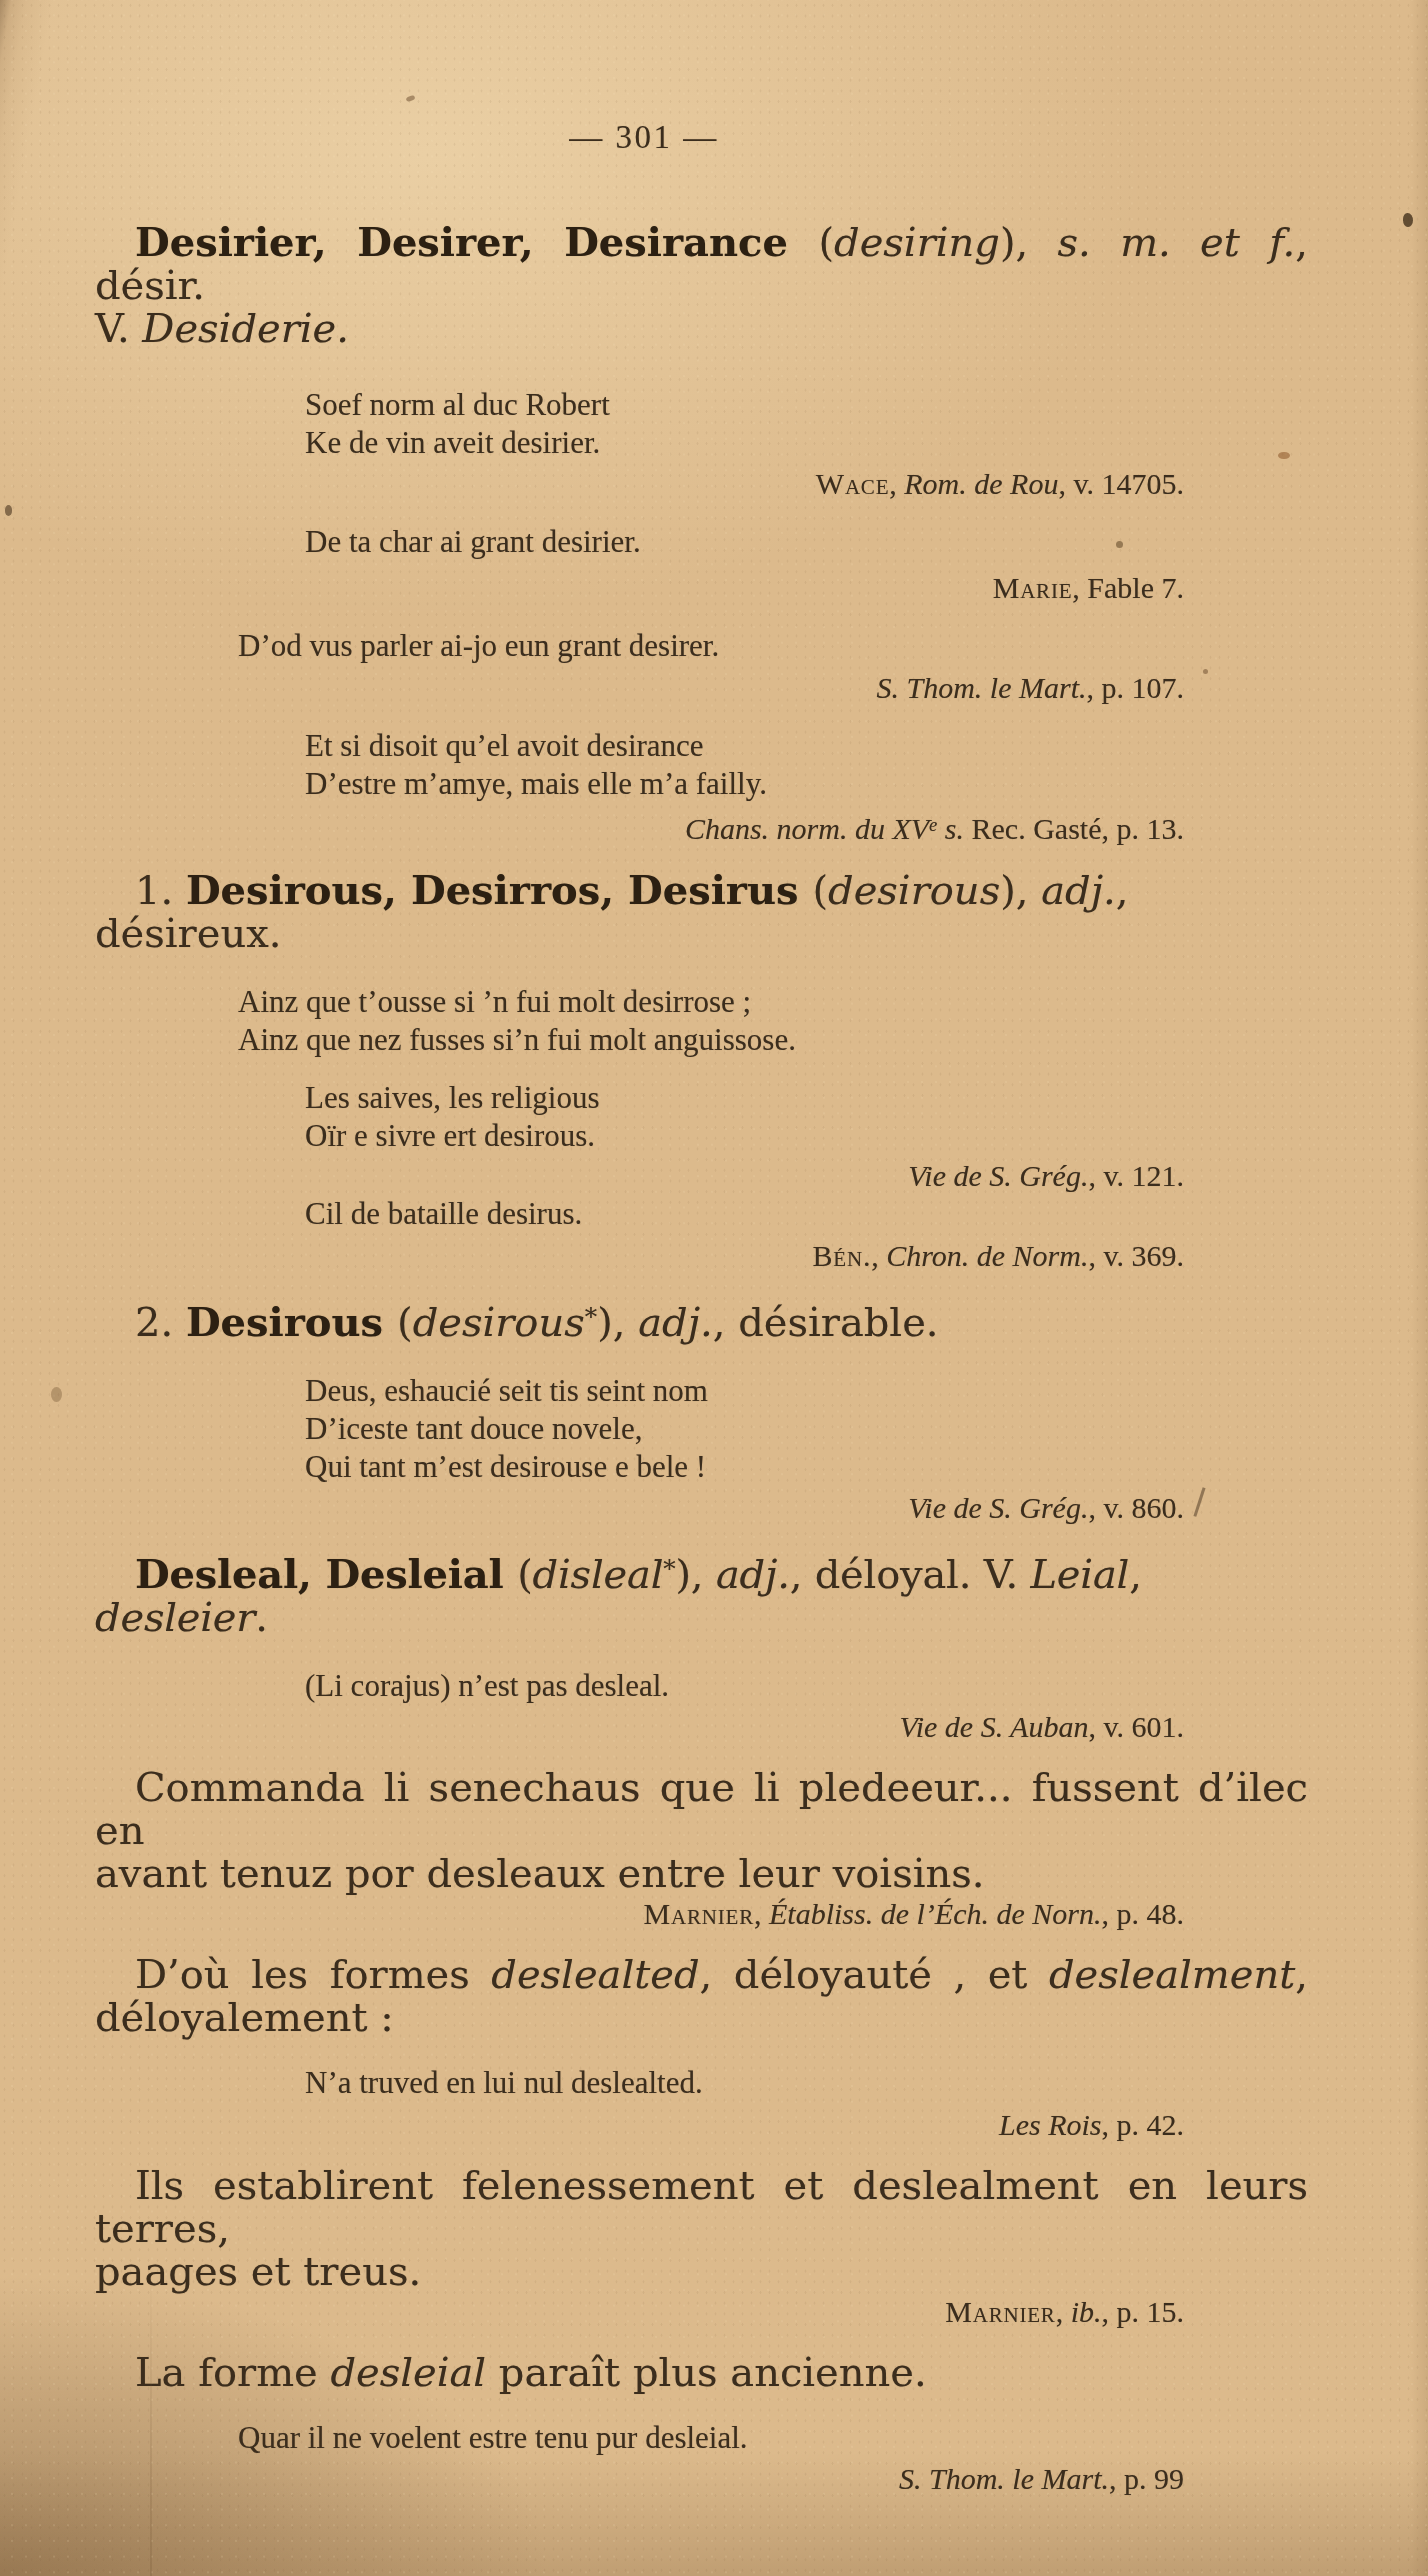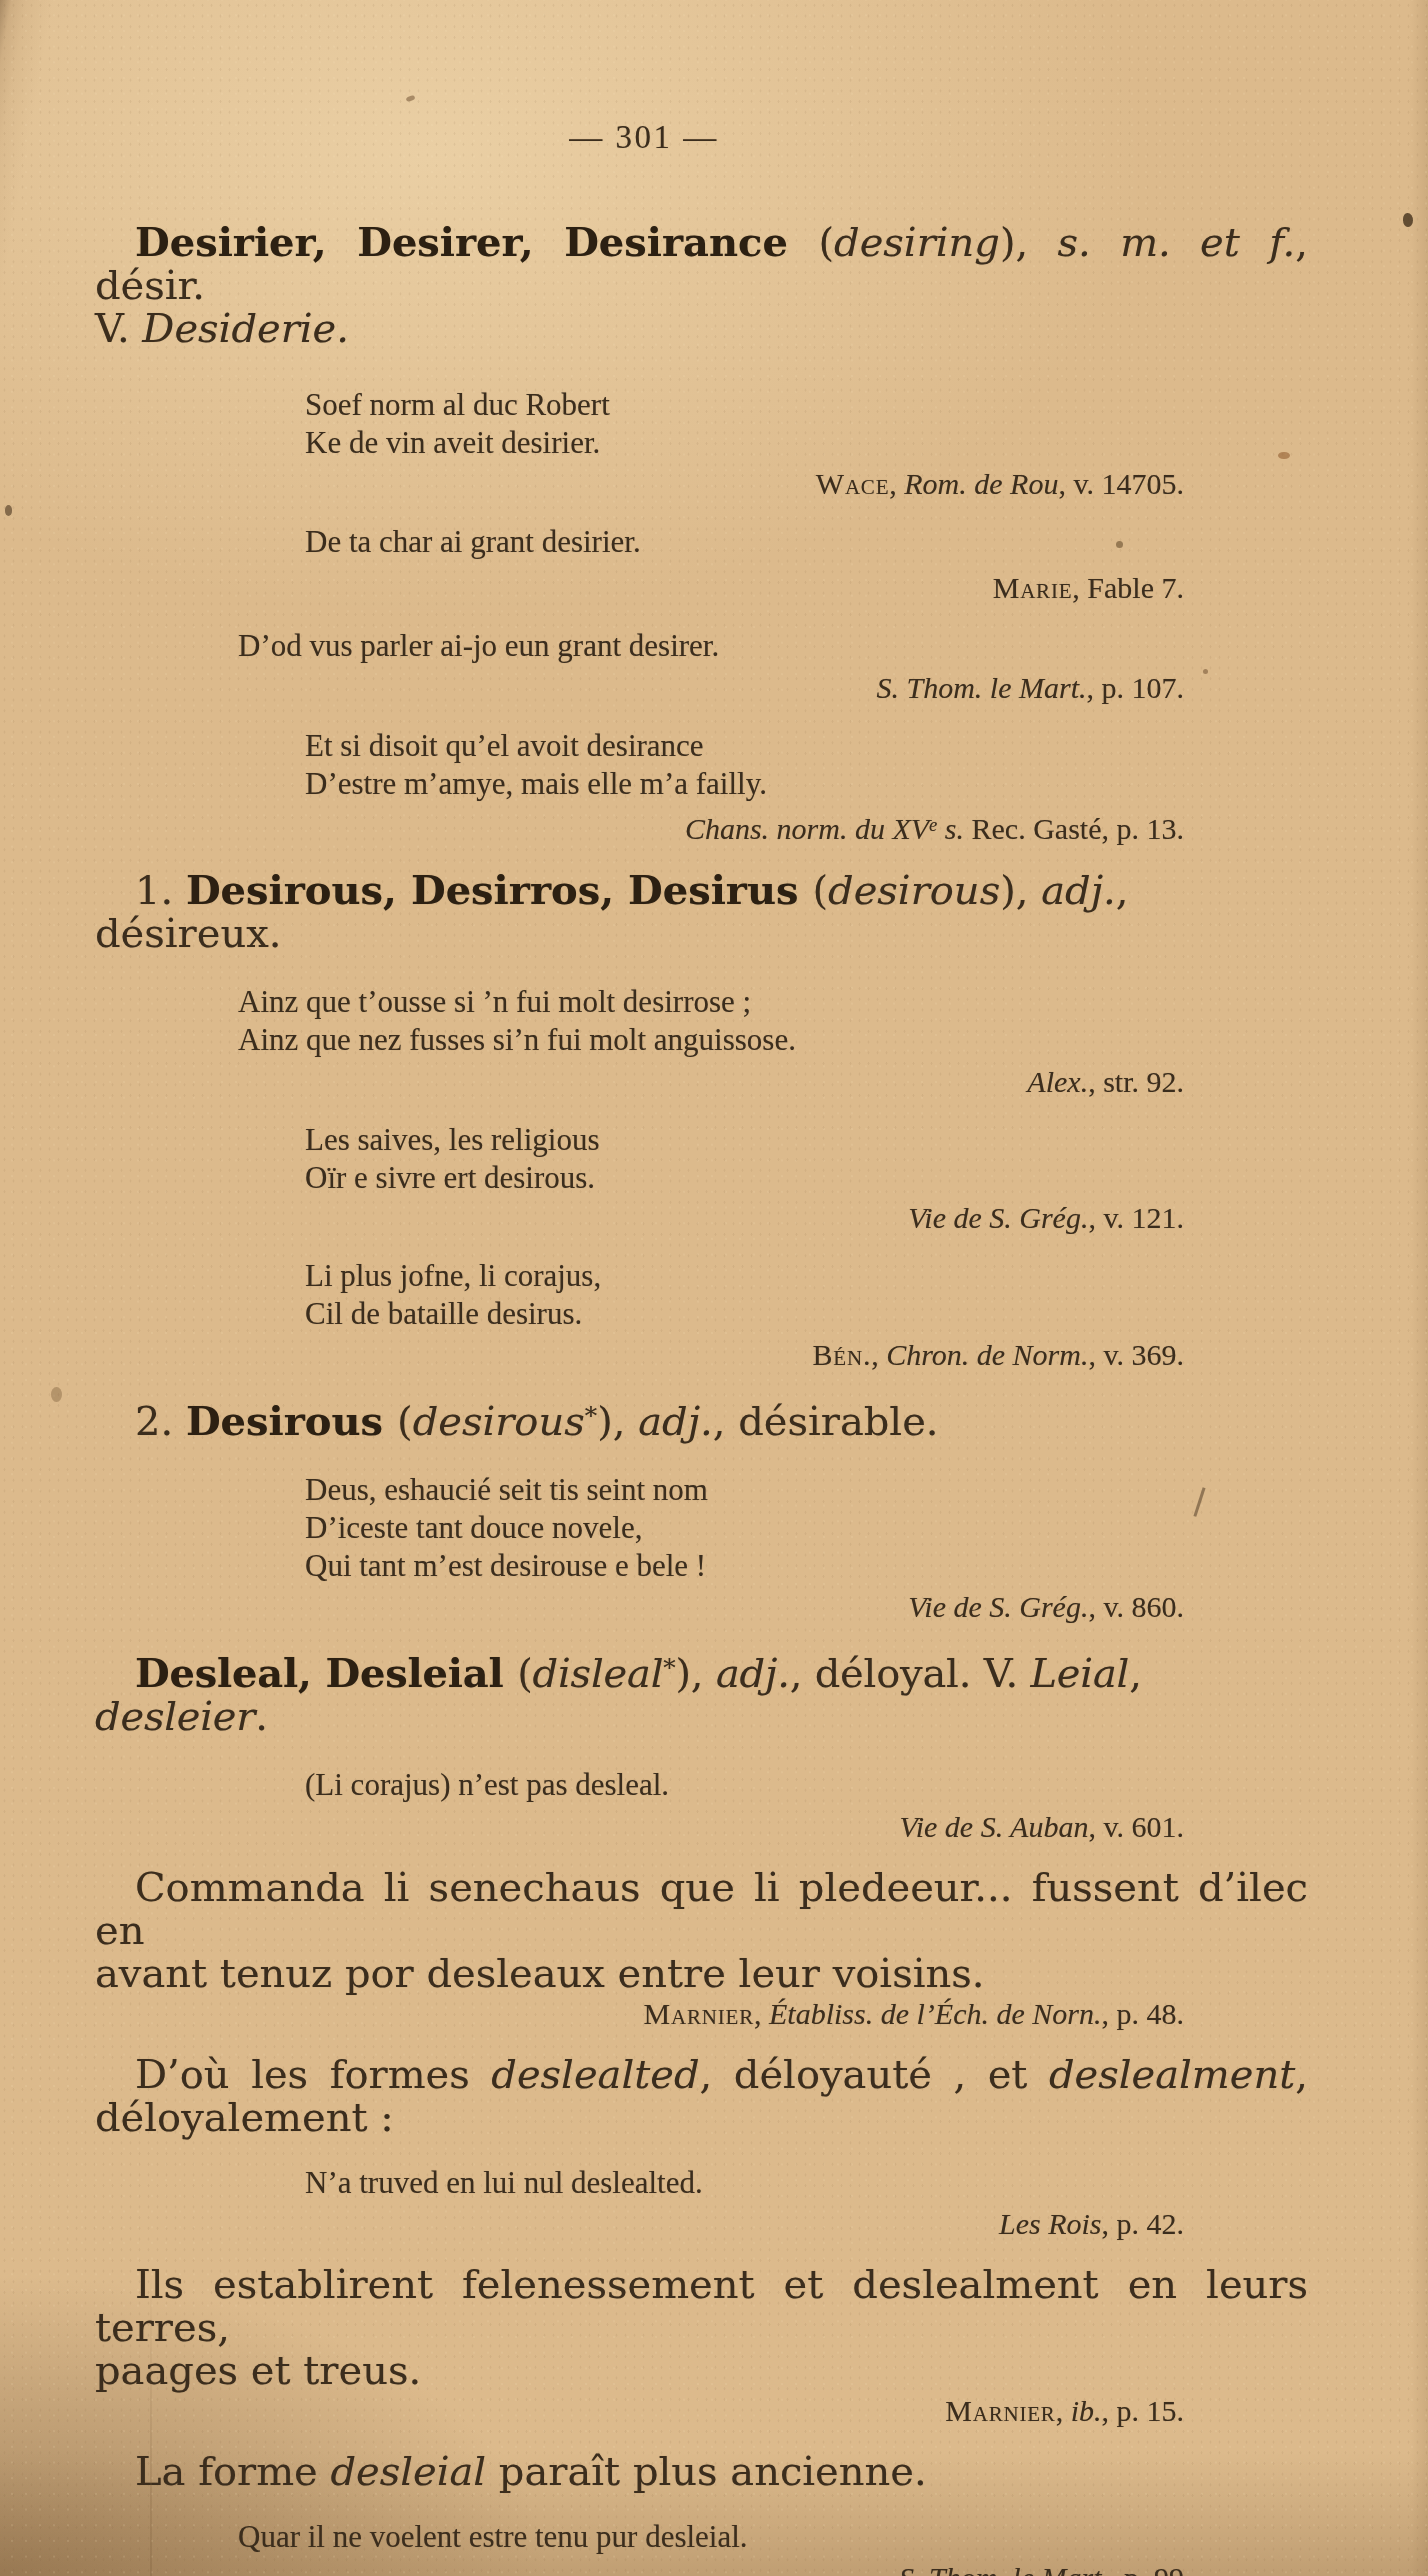--- a/index.html
+++ b/index.html
@@ -61,27 +61,25 @@
     <div class="line cite" style="margin-top:3.3px"><span class="r-i">S. Thom. le Mart.</span><span class="r-n">, p. 107.</span></div>
 
     <div class="line v1" style="margin-top:20px">Et si disoit qu’el avoit desirance</div>
     <div class="line v1">D’estre m’amye, mais elle m’a failly.</div>
     <div class="line cite" style="margin-top:3.3px"><span class="r-i">Chans. norm. du XV</span><span class="r-isup">e</span><span class="r-i"> s.</span><span class="r-n"> Rec. Gasté, p. 13.</span></div>
 
     <div class="prose ind" style="margin-top:20px"><span class="r-n">1. </span><span class="r-b">Desirous, Desirros, Desirus </span><span class="r-n">(</span><span class="r-i">desirous</span><span class="r-n">), </span><span class="r-i">adj.</span><span class="r-n">, désireux.</span></div>
 
     <div class="line v2" style="margin-top:28px">Ainz que t’ousse si ’n fui molt desirrose ;</div>
     <div class="line v2">Ainz que nez fusses si’n fui molt anguissose.</div>
-    <div class="line cite" style="margin-top:3.3px"><span class="r-i">Alex.</span><span class="r-n">, str. 92.</span></div>
 
     <div class="line v1" style="margin-top:20px">Les saives, les religious</div>
     <div class="line v1">Oïr e sivre ert desirous.</div>
     <div class="line cite" style="margin-top:2px"><span class="r-i">Vie de S. Grég.</span><span class="r-n">, v. 121.</span></div>
 
-    <div class="line v1" style="margin-top:20px">Li plus jofne, li corajus,</div>
     <div class="line v1">Cil de bataille desirus.</div>
     <div class="line cite" style="margin-top:3.3px"><span class="r-sc">Bén.</span><span class="r-n">, </span><span class="r-i">Chron. de Norm.</span><span class="r-n">, v. 369.</span></div>
 
     <div class="prose ind" style="margin-top:20px"><span class="r-n">2. </span><span class="r-b">Desirous </span><span class="r-n">(</span><span class="r-i">desirous</span><span class="r-isup">*</span><span class="r-n">), </span><span class="r-i">adj.</span><span class="r-n">, désirable.</span></div>
 
     <div class="line v1" style="margin-top:28px">Deus, eshaucié seit tis seint nom</div>
     <div class="line v1">D’iceste tant douce novele,</div>
     <div class="line v1">Qui tant m’est desirouse e bele !</div>
     <div class="line cite" style="margin-top:3.3px"><span class="r-i">Vie de S. Grég.</span><span class="r-n">, v. 860.</span></div>
 

